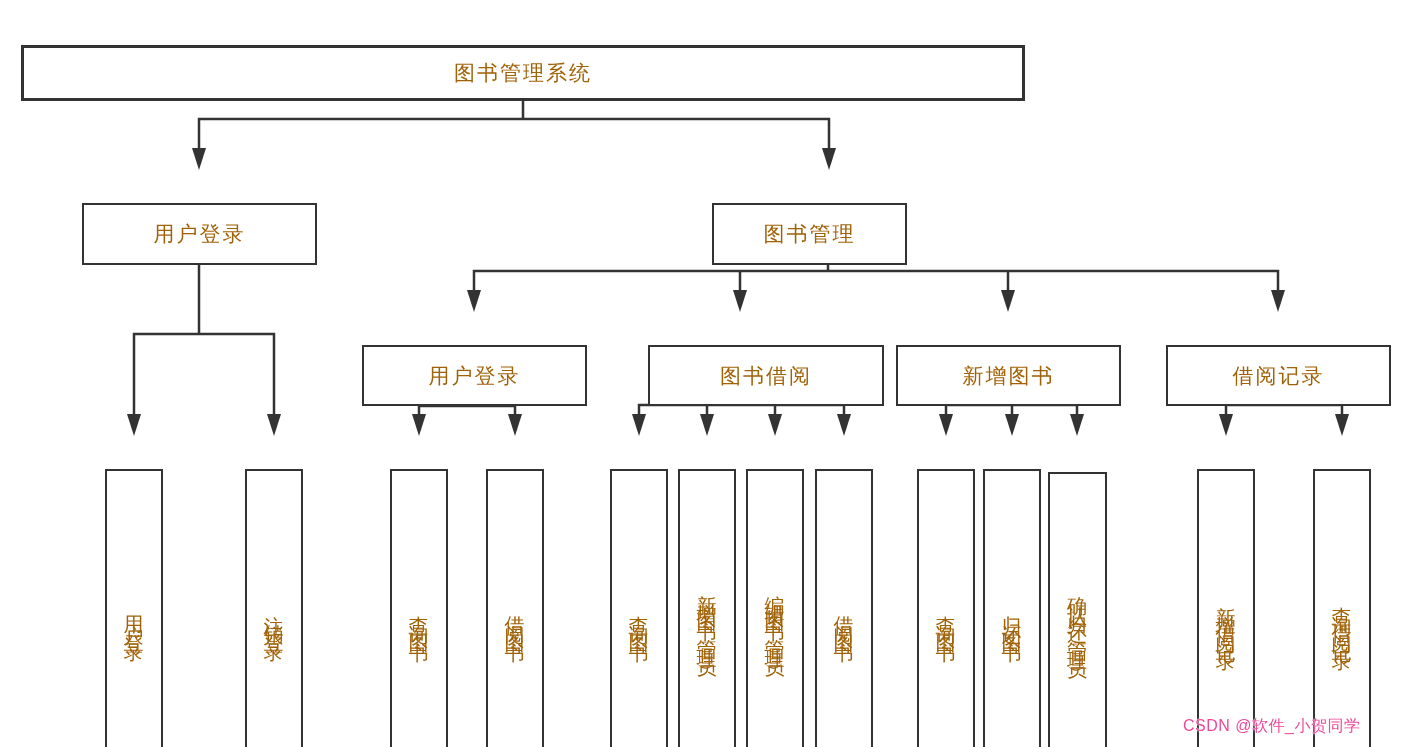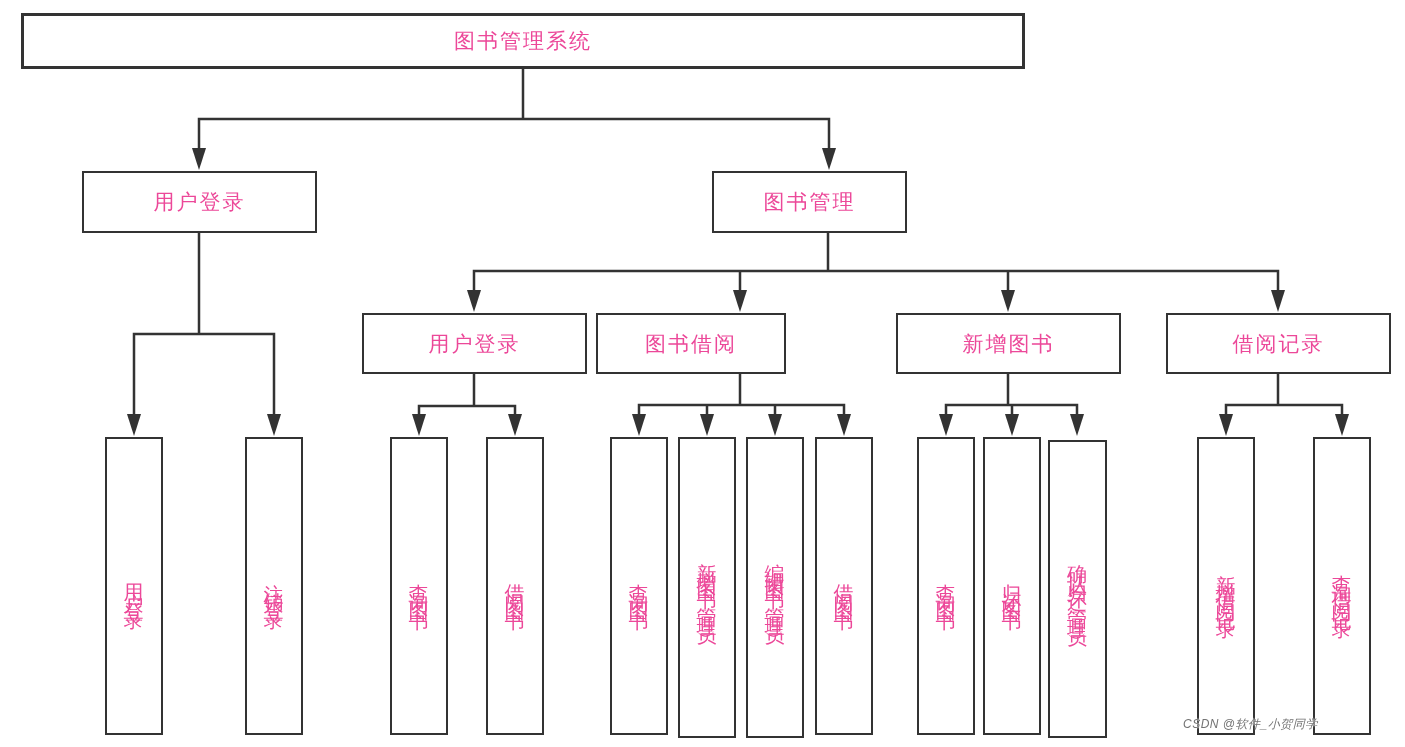--- a/index.html
+++ b/index.html
@@ -21,41 +21,41 @@
   .box {
     position: absolute;
     box-sizing: border-box;
     border: 2.5px solid #333333;
     background: #ffffff;
     display: flex;
     align-items: center;
     justify-content: center;
     font-size: 21px;
     letter-spacing: 2px;
-    color: #ec4899;
+    color: #a16207;
     white-space: nowrap;
+    margin-top: 32px;
   }
   .vbox {
     writing-mode: vertical-rl;
     text-orientation: mixed;
     font-size: 20px;
     letter-spacing: 9px;
     line-height: 1;
     white-space: normal;
   }
   .watermark {
     position: absolute;
     left: 1183px;
     top: 716px;
-    font-size: 12px;
+    font-size: 16px;
     letter-spacing: 0.5px;
-    color: #737373;
+    color: #ec4899;
     text-shadow: 0 0 2px #ffffff, 0 0 1px #ffffff;
     white-space: nowrap;
-    font-style: italic;
   }
 </style>
 </head>
 <body>
 
 <div class="canvas">
 
   <svg class="connectors" viewBox="0 0 1405 747" xmlns="http://www.w3.org/2000/svg">
     <g stroke="#333333" stroke-width="2.5" fill="none" stroke-linecap="square">
       <path d="M523,69 V119 M199,119 H829 M199,119 V150 M829,119 V150"></path>
@@ -96,21 +96,21 @@
   <div class="box" style="left:82px; top:171px; width:235px; height:62px;">
     <span>用户登录</span>
   </div>
   <div class="box" style="left:712px; top:171px; width:195px; height:62px;">
     <span>图书管理</span>
   </div>
 
   <div class="box" style="left:362px; top:313px; width:225px; height:61px;">
     <span>用户登录</span>
   </div>
-  <div class="box" style="left:596px; top:313px; width:190px; height:61px;">
+  <div class="box" style="left:648px; top:313px; width:236px; height:61px;">
     <span>图书借阅</span>
   </div>
   <div class="box" style="left:896px; top:313px; width:225px; height:61px;">
     <span>新增图书</span>
   </div>
   <div class="box" style="left:1166px; top:313px; width:225px; height:61px;">
     <span>借阅记录</span>
   </div>
 
   <div class="box vbox" style="left:105px; top:437px; width:58px; height:298px;">

